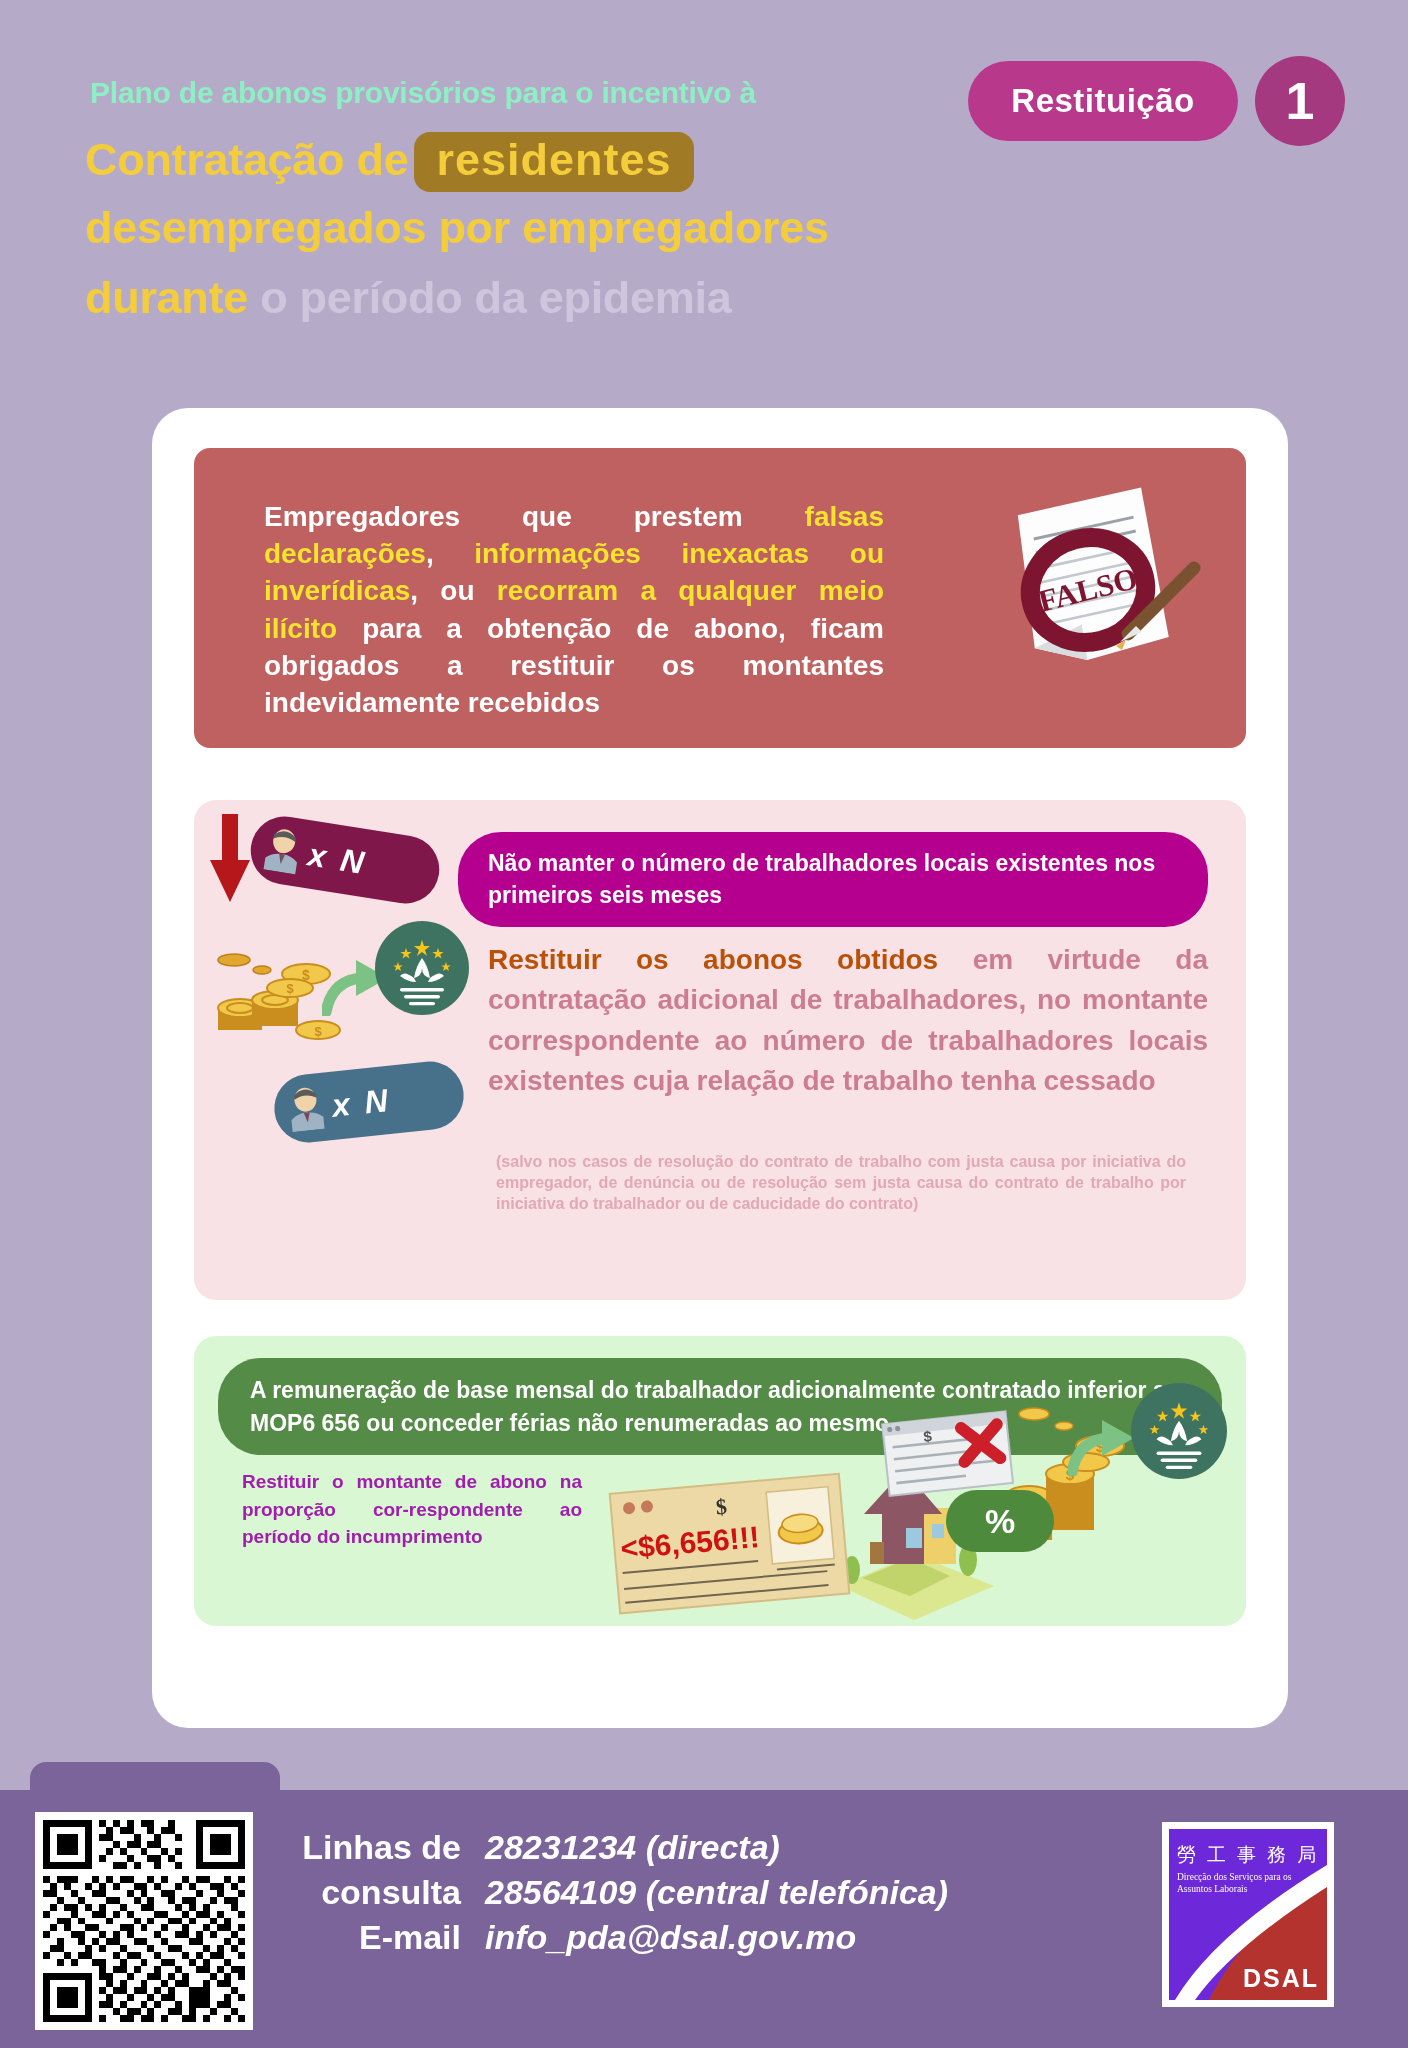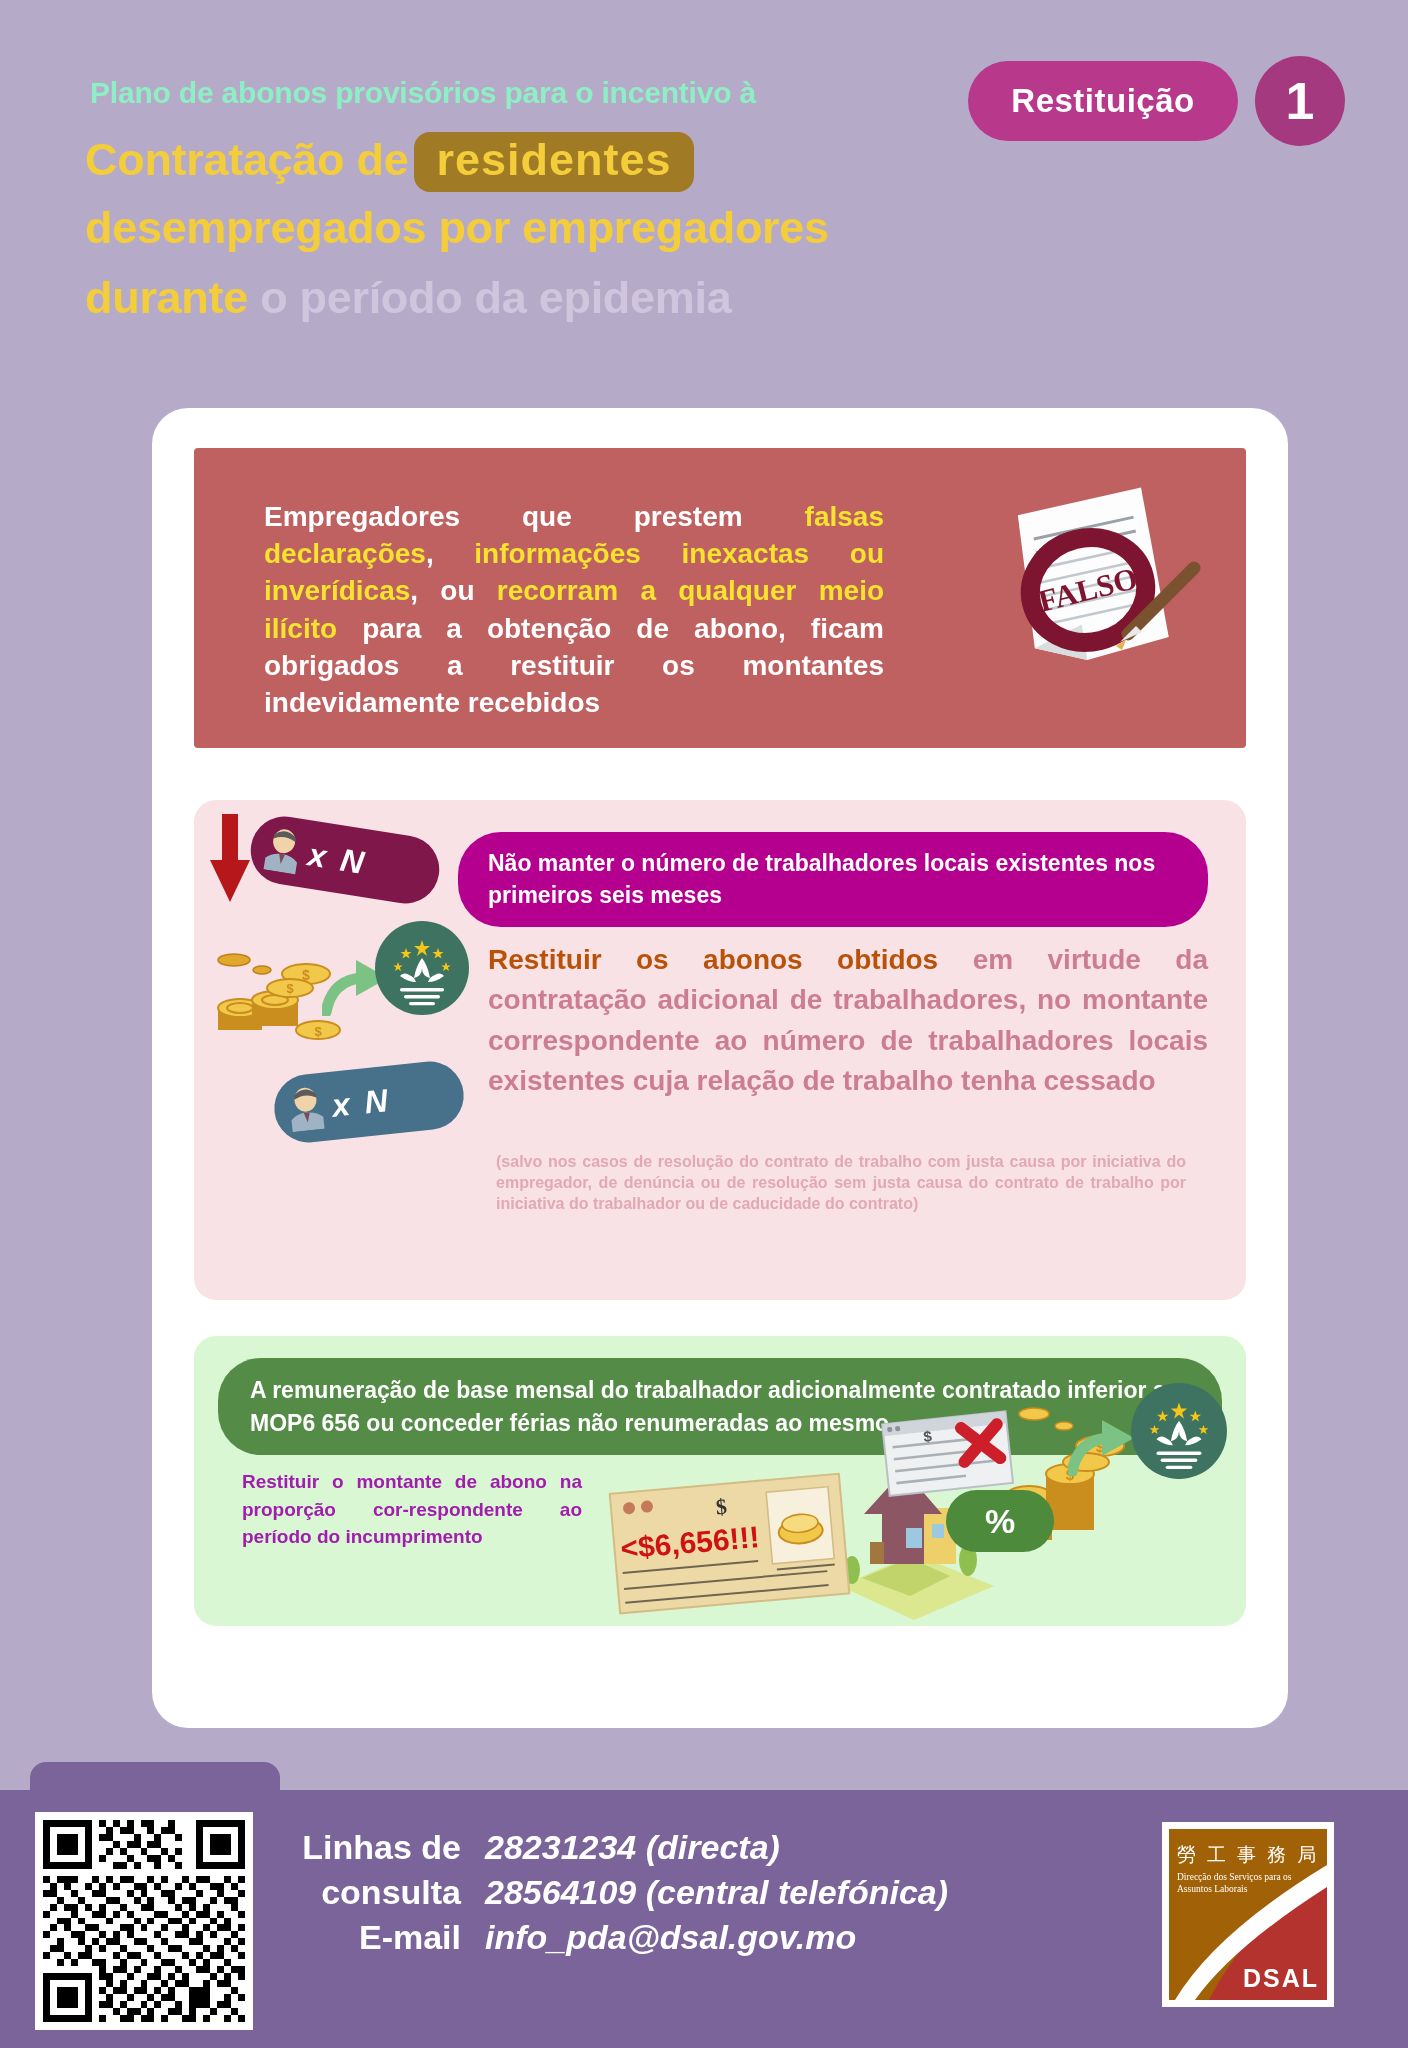--- a/index.html
+++ b/index.html
@@ -105,21 +105,21 @@
     border-radius: 36px;
     padding: 40px 42px;
   }
 
   
   .sec-red {
     position: relative;
     width: 1052px;
     height: 300px;
     background: #bf6161;
-    border-radius: 4px;
+    border-radius: 16px;
     overflow: hidden;
   }
 
   .red-text {
     position: absolute;
     left: 70px;
     top: 50px;
     width: 620px;
     font-size: 28px;
     font-weight: bold;
@@ -347,21 +347,21 @@
     top: 32px;
     width: 172px;
     height: 185px;
     background: #ffffff;
     padding: 7px;
   }
   .dsal-inner {
     position: relative;
     width: 100%;
     height: 100%;
-    background: #a16207;
+    background: #6d28d9;
     overflow: hidden;
   }
   .dsal-cn {
     position: absolute;
     left: 8px; top: 13px;
     font-size: 19px;
     color: #ffffff;
     letter-spacing: 2.5px;
     font-family: "DejaVu Sans", sans-serif;
     white-space: nowrap;

